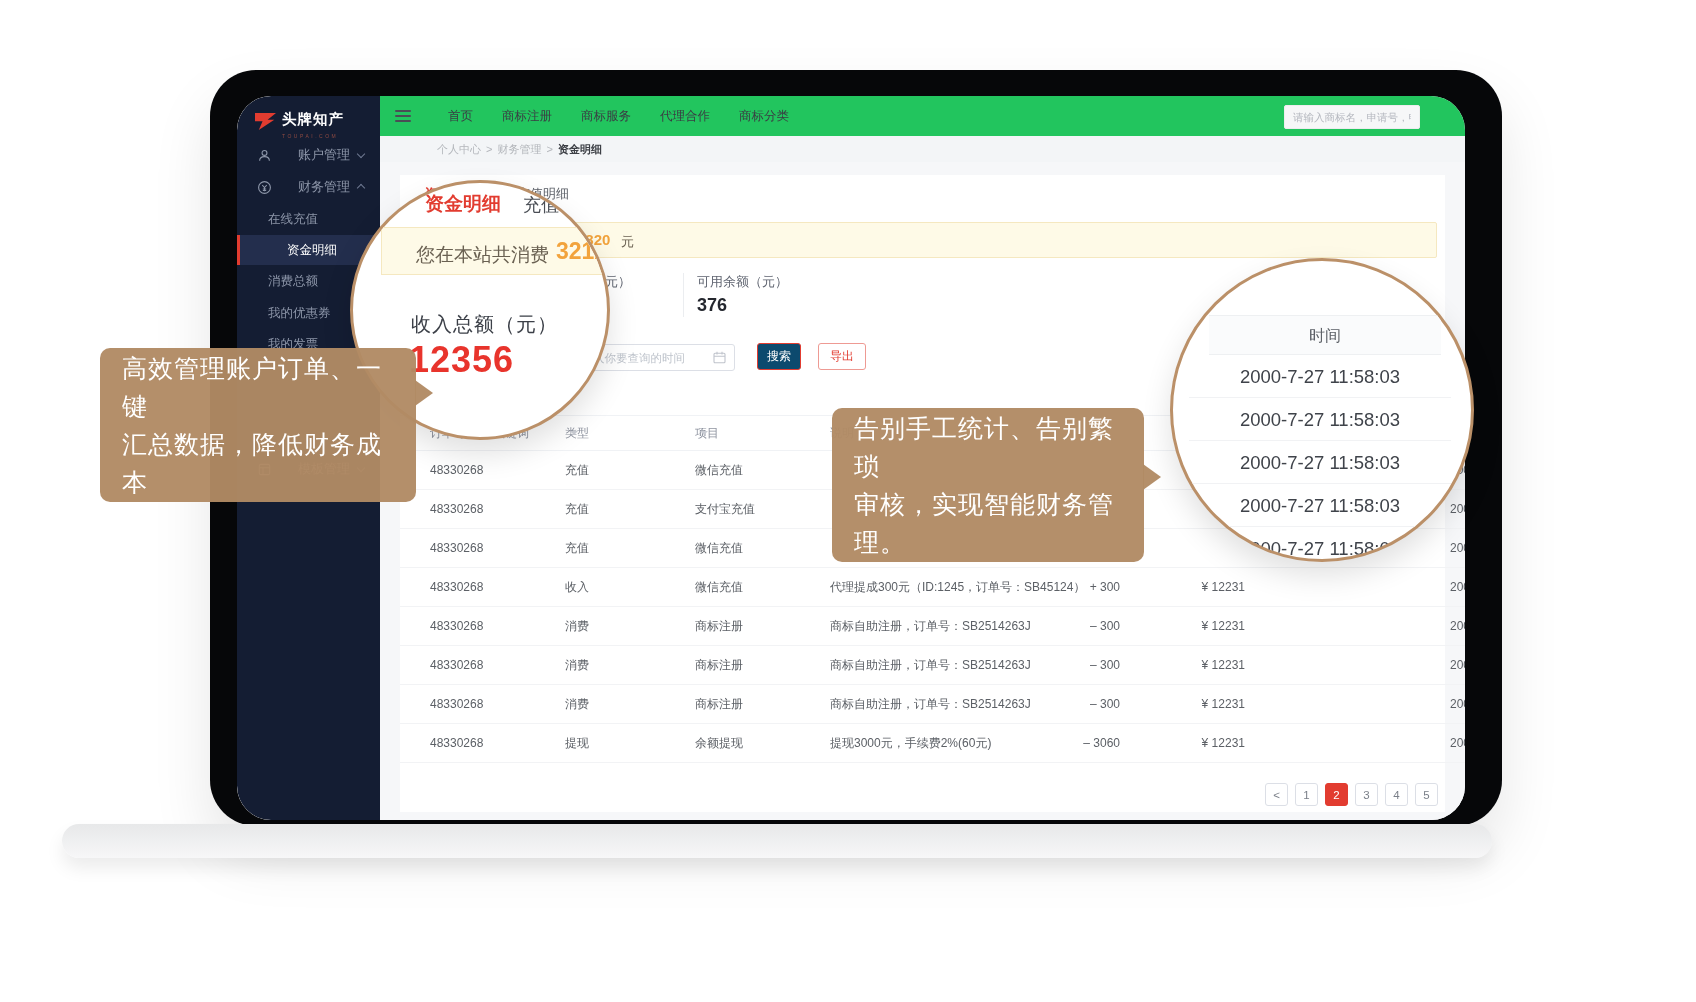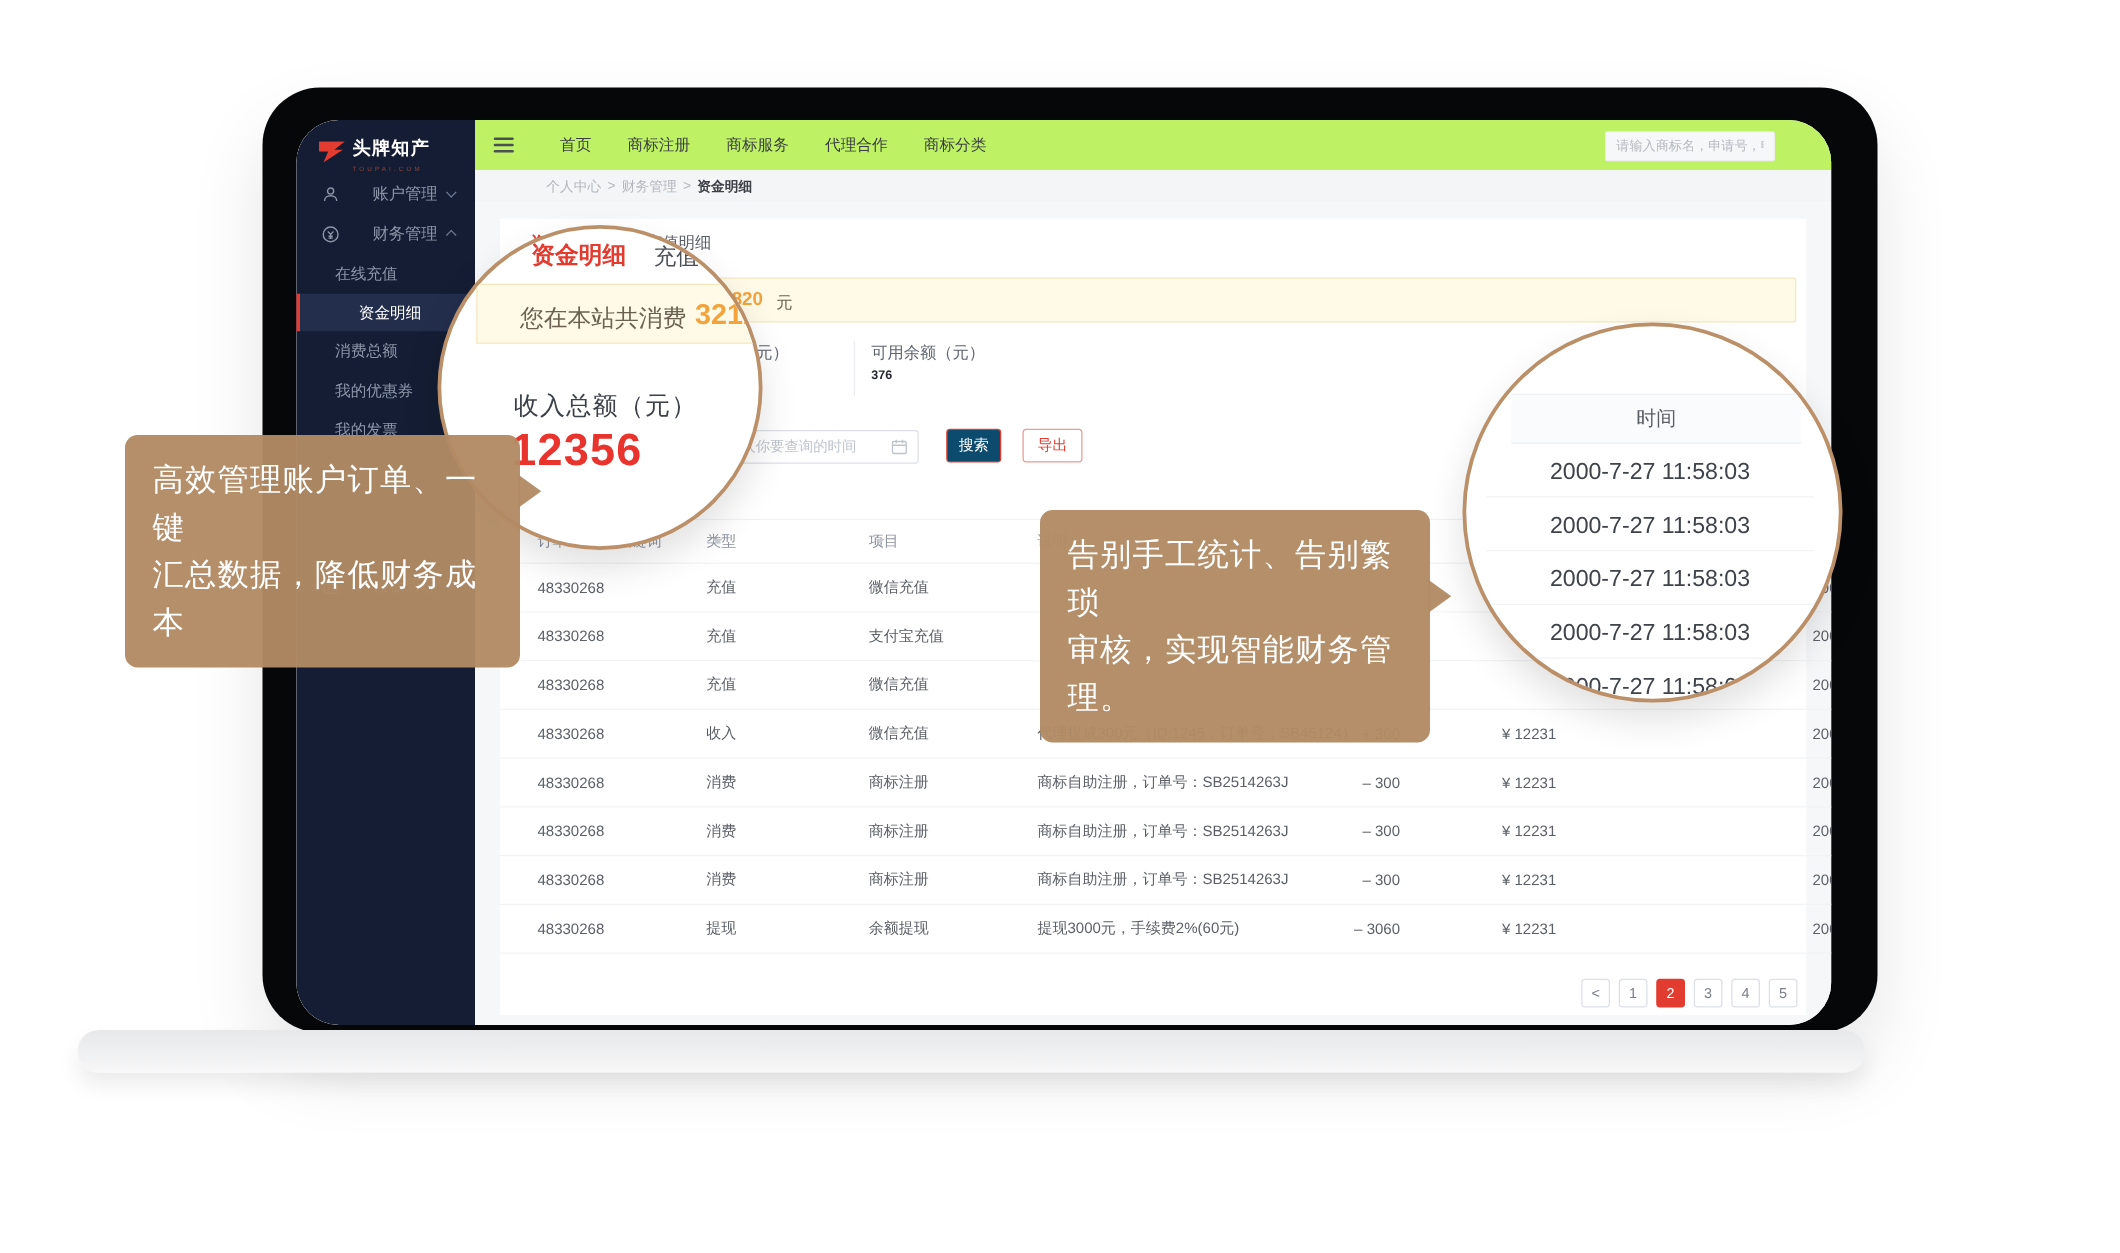--- a/index.html
+++ b/index.html
@@ -28,21 +28,21 @@
   .s-item .ic{width:15px;height:15px;margin-right:10px;flex:0 0 auto;}
   .s-sub{position:absolute;left:0;width:100%;height:30px;line-height:30px;color:#8d96a9;font-size:12.5px;
     padding-left:31px;cursor:pointer;}
   .s-sub.active{background:#232e4d;color:#ffffff;border-left:3px solid #e23c30;padding-left:47px;}
   .chev{display:inline-block;width:6px;height:6px;border-right:1.5px solid #6f7992;border-bottom:1.5px solid #6f7992;
     position:absolute;right:16px;}
   .chev.down{transform:rotate(45deg);margin-top:-2px;}
   .chev.up{transform:rotate(-135deg);margin-top:2px;}
 
   
-  .topbar{position:absolute;left:143px;top:0;width:1085px;height:40px;background:#bef264;display:flex;align-items:center;}
+  .topbar{position:absolute;left:143px;top:0;width:1085px;height:40px;background:#22c55e;display:flex;align-items:center;}
   .burger{width:16px;display:flex;flex-direction:column;gap:3px;margin-left:15px;cursor:pointer;}
   .burger span{display:block;height:2px;background:#4a4e55;border-radius:1px;}
   .topnav{display:flex;gap:29px;margin-left:37px;}
   .topnav .nav-item{font-size:12.5px;color:#3a3d43;cursor:pointer;white-space:nowrap;}
   .top-search{position:absolute;right:45px;top:9px;width:136px;height:24px;background:#f6f7f8;
     border:1px solid #ededee;border-radius:2px;font-size:10.5px;color:#555;padding:0 8px;outline:none;}
   .top-search::placeholder{color:#b5b8bf;}
 
   
   .breadcrumb{position:absolute;left:143px;top:40px;width:1085px;height:26px;background:#f3f5f7;
@@ -57,21 +57,21 @@
   .tab-active{color:#e23c30;font-weight:bold;padding-bottom:7px;border-bottom:2px solid #e23c30;cursor:pointer;}
   .tab{color:#5a5e66;cursor:pointer;}
 
   .banner{position:absolute;left:8px;top:47px;width:1029px;height:36px;background:#fefae7;
     border:1px solid #f5e8c0;border-radius:2px;}
   .banner .b-prefix{position:absolute;left:18px;top:10px;font-size:13px;color:#6a6152;}
   .banner .b-amount{position:absolute;left:168px;top:8px;font-size:15px;font-weight:bold;color:#f2a33c;}
   .banner .b-unit{position:absolute;left:212px;top:10px;font-size:13px;color:#6a6152;}
 
   .stat-label{position:absolute;font-size:13px;color:#5f6470;}
-  .stat-value{position:absolute;font-size:10px;font-weight:bold;color:#24272e;}
+  .stat-value{position:absolute;font-size:18px;font-weight:bold;color:#24272e;}
   .stat-value.big-red{font-size:20px;color:#e8342c;}
   .vdiv{position:absolute;width:1px;height:44px;background:#ebedf0;top:98px;}
 
   .date-input{position:absolute;left:160px;top:169px;width:175px;height:27px;border:1px solid #dcdfe6;
     border-radius:3px;font-size:11.5px;color:#555;padding:0 26px 0 9px;outline:none;background:#fff;}
   .date-input::placeholder{color:#bfc4cc;}
   .cal-icon{position:absolute;left:313px;top:176px;}
   .btn{position:absolute;top:168px;height:27px;border-radius:3px;font-size:12px;display:flex;
     align-items:center;justify-content:center;cursor:pointer;}
   .btn-search{left:357px;width:44px;background:#0c4a6e;color:#fff;border:1px solid #e23c30;}
@@ -110,21 +110,21 @@
   .mg-value{position:absolute;left:56px;top:156px;font-size:36px;font-weight:bold;color:#e8342c;letter-spacing:1px;}
 
   .mg-head{position:absolute;left:36px;top:54px;width:232px;height:40px;background:#fafbfc;
     border-top:1px solid #eef0f2;border-bottom:1px solid #eef0f2;line-height:40px;text-align:center;
     font-size:16px;color:#5c6066;}
   .mg-time{position:absolute;left:16px;width:262px;height:43px;line-height:43px;text-align:center;
     font-size:18.5px;color:#3f434a;border-bottom:1px solid #f1f2f4;white-space:nowrap;}
 
   
   .tip{position:absolute;background:rgba(177,138,100,.96);color:#fff;border-radius:10px;z-index:20;
-    font-size:25px;line-height:38px;padding:17px 22px;white-space:pre-line;letter-spacing:1px;}
+    font-size:25px;line-height:38px;padding:1px 22px;white-space:pre-line;letter-spacing:1px;}
   .tip:after{content:"";position:absolute;right:-17px;width:0;height:0;
     border:solid transparent;border-width:13px 0 13px 18px;border-left-color:rgba(177,138,100,.96);}
   .tip-left{left:100px;top:348px;width:316px;}
   .tip-left:after{top:32px;}
   .tip-right{left:832px;top:408px;width:312px;}
   .tip-right:after{top:56px;}
 </style>
 </head>
 <body>
 

